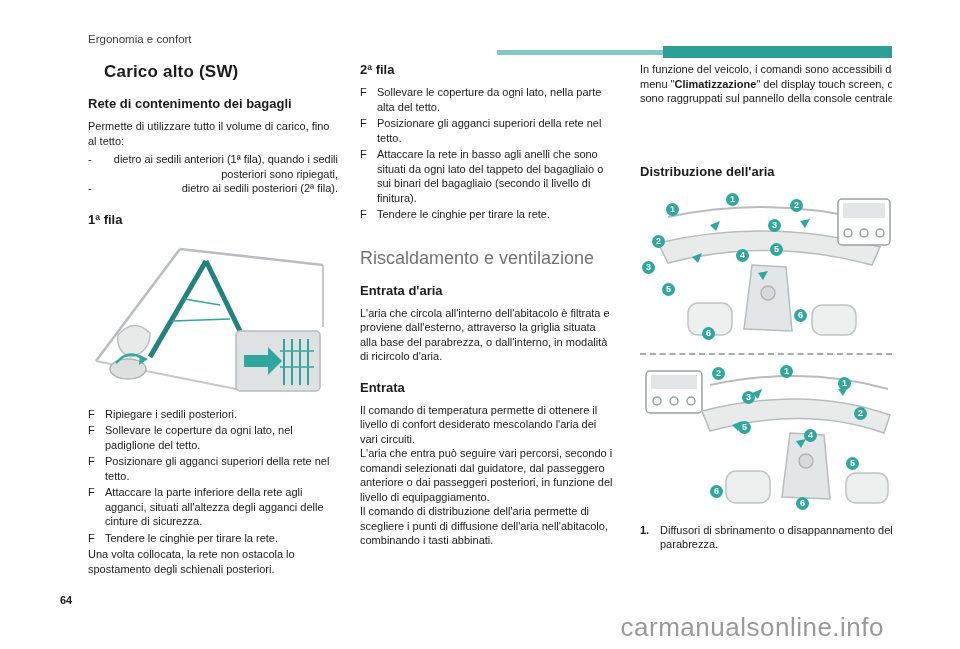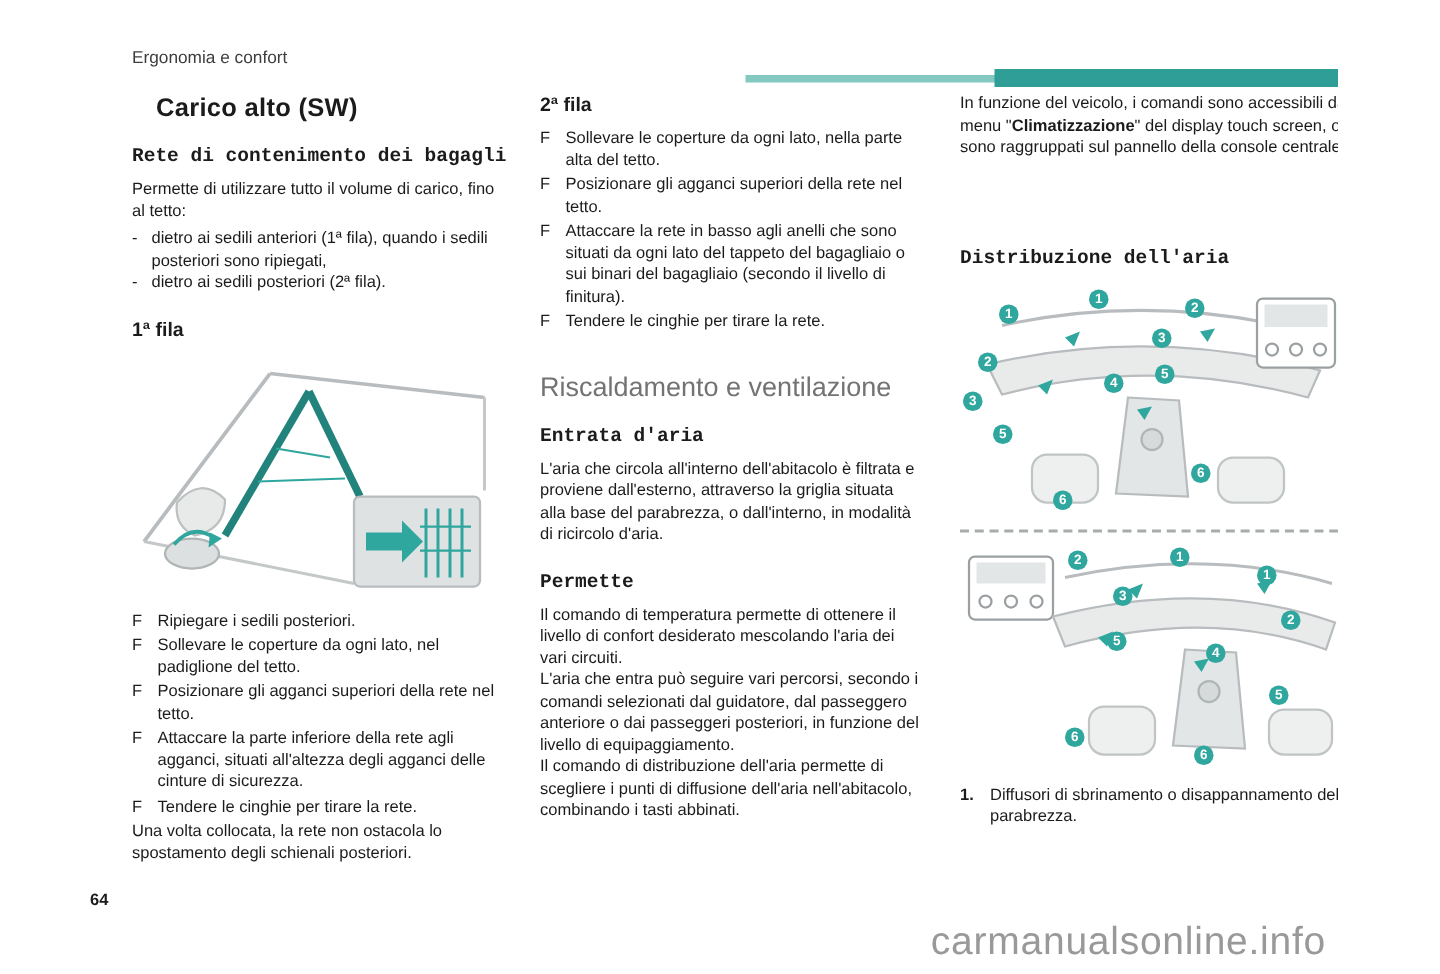--- a/index.html
+++ b/index.html
@@ -10,30 +10,30 @@
   .running-header { position:absolute; left:88px; top:33px; font-size:11.5px; color:#3d3d3d; }
   .bar-thin  { position:absolute; left:497px; top:50px; right:0; height:5px;  background:#84c8c2; }
   .bar-thick { position:absolute; left:663px; top:46px; right:0; height:12px; background:#2e9e96; }
 
   .col { position:absolute; top:62px; }
   .col1 { left:88px;  width:250px; }
   .col2 { left:360px; width:254px; }
   .col3 { left:640px; width:262px; }
 
   h1.title { font-size:17px; font-weight:bold; margin:0 16px 14px; letter-spacing:.2px; }
-  h2.sub   { font-size:13px; font-weight:bold; margin:0 0 8px;font-family:Liberation Mono, monospace; }
+  h2.sub   { font-size:13px; font-weight:bold; margin:0 0 8px; }
   h3.small { font-size:13px; font-weight:bold; margin:16px 0 8px; }
   .section-title { font-size:18px; font-weight:normal; color:#737373; margin:26px 0 14px; }
 
   p.body { font-size:11px; line-height:1.32; margin:0 0 4px; }
   p.flow { font-size:11px; line-height:1.32; margin:0; }
 
   .dash-item { display:flex; font-size:11px; line-height:1.32; }
   .dash-item .dash { width:13px; flex:0 0 13px; }
-  .dash-item .txt  { flex:1; }
+  .dash-item .txt  { flex:1;text-align:right; }
 
   .steps { margin-top:4px; }
   .step { display:flex; font-size:11px; line-height:1.32; margin:0 0 2px; }
   .step .glyph { width:17px; flex:0 0 17px; color:#1b1b1b; }
   .step .txt { flex:1; }
 
   .figure { position:relative; margin:12px 0 10px; }
   .figure svg { display:block; }
 
   .badge {
@@ -146,21 +146,21 @@
         <span class="glyph">F</span>
         <span class="txt">Tendere le cinghie per tirare la rete.</span>
       </div>
     </div>
 
     <div class="section-title">Riscaldamento e ventilazione</div>
 
     <h2 class="sub">Entrata d'aria</h2>
     <p class="body">L'aria che circola all'interno dell'abitacolo è filtrata e proviene dall'esterno, attraverso la griglia situata alla base del parabrezza, o dall'interno, in modalità di ricircolo d'aria.</p>
 
-    <h2 class="sub" style="margin-top:16px;">Permette</h2>
+    <h2 class="sub" style="margin-top:16px;">Entrata</h2>
     <p class="flow">Il comando di temperatura permette di ottenere il livello di confort desiderato mescolando l'aria dei vari circuiti.</p>
     <p class="flow">L'aria che entra può seguire vari percorsi, secondo i comandi selezionati dal guidatore, dal passeggero anteriore o dai passeggeri posteriori, in funzione del livello di equipaggiamento.</p>
     <p class="flow">Il comando di distribuzione dell'aria permette di scegliere i punti di diffusione dell'aria nell'abitacolo, combinando i tasti abbinati.</p>
   </div>
 
   <div class="col col3">
     <p class="body"><span>In funzione del veicolo, i comandi sono accessibili dal menu "</span><b>Climatizzazione</b><span>" del display touch screen, o sono raggruppati sul pannello della console centrale.</span></p>
 
     <h2 class="sub" style="margin-top:58px;">Distribuzione dell'aria</h2>
 

